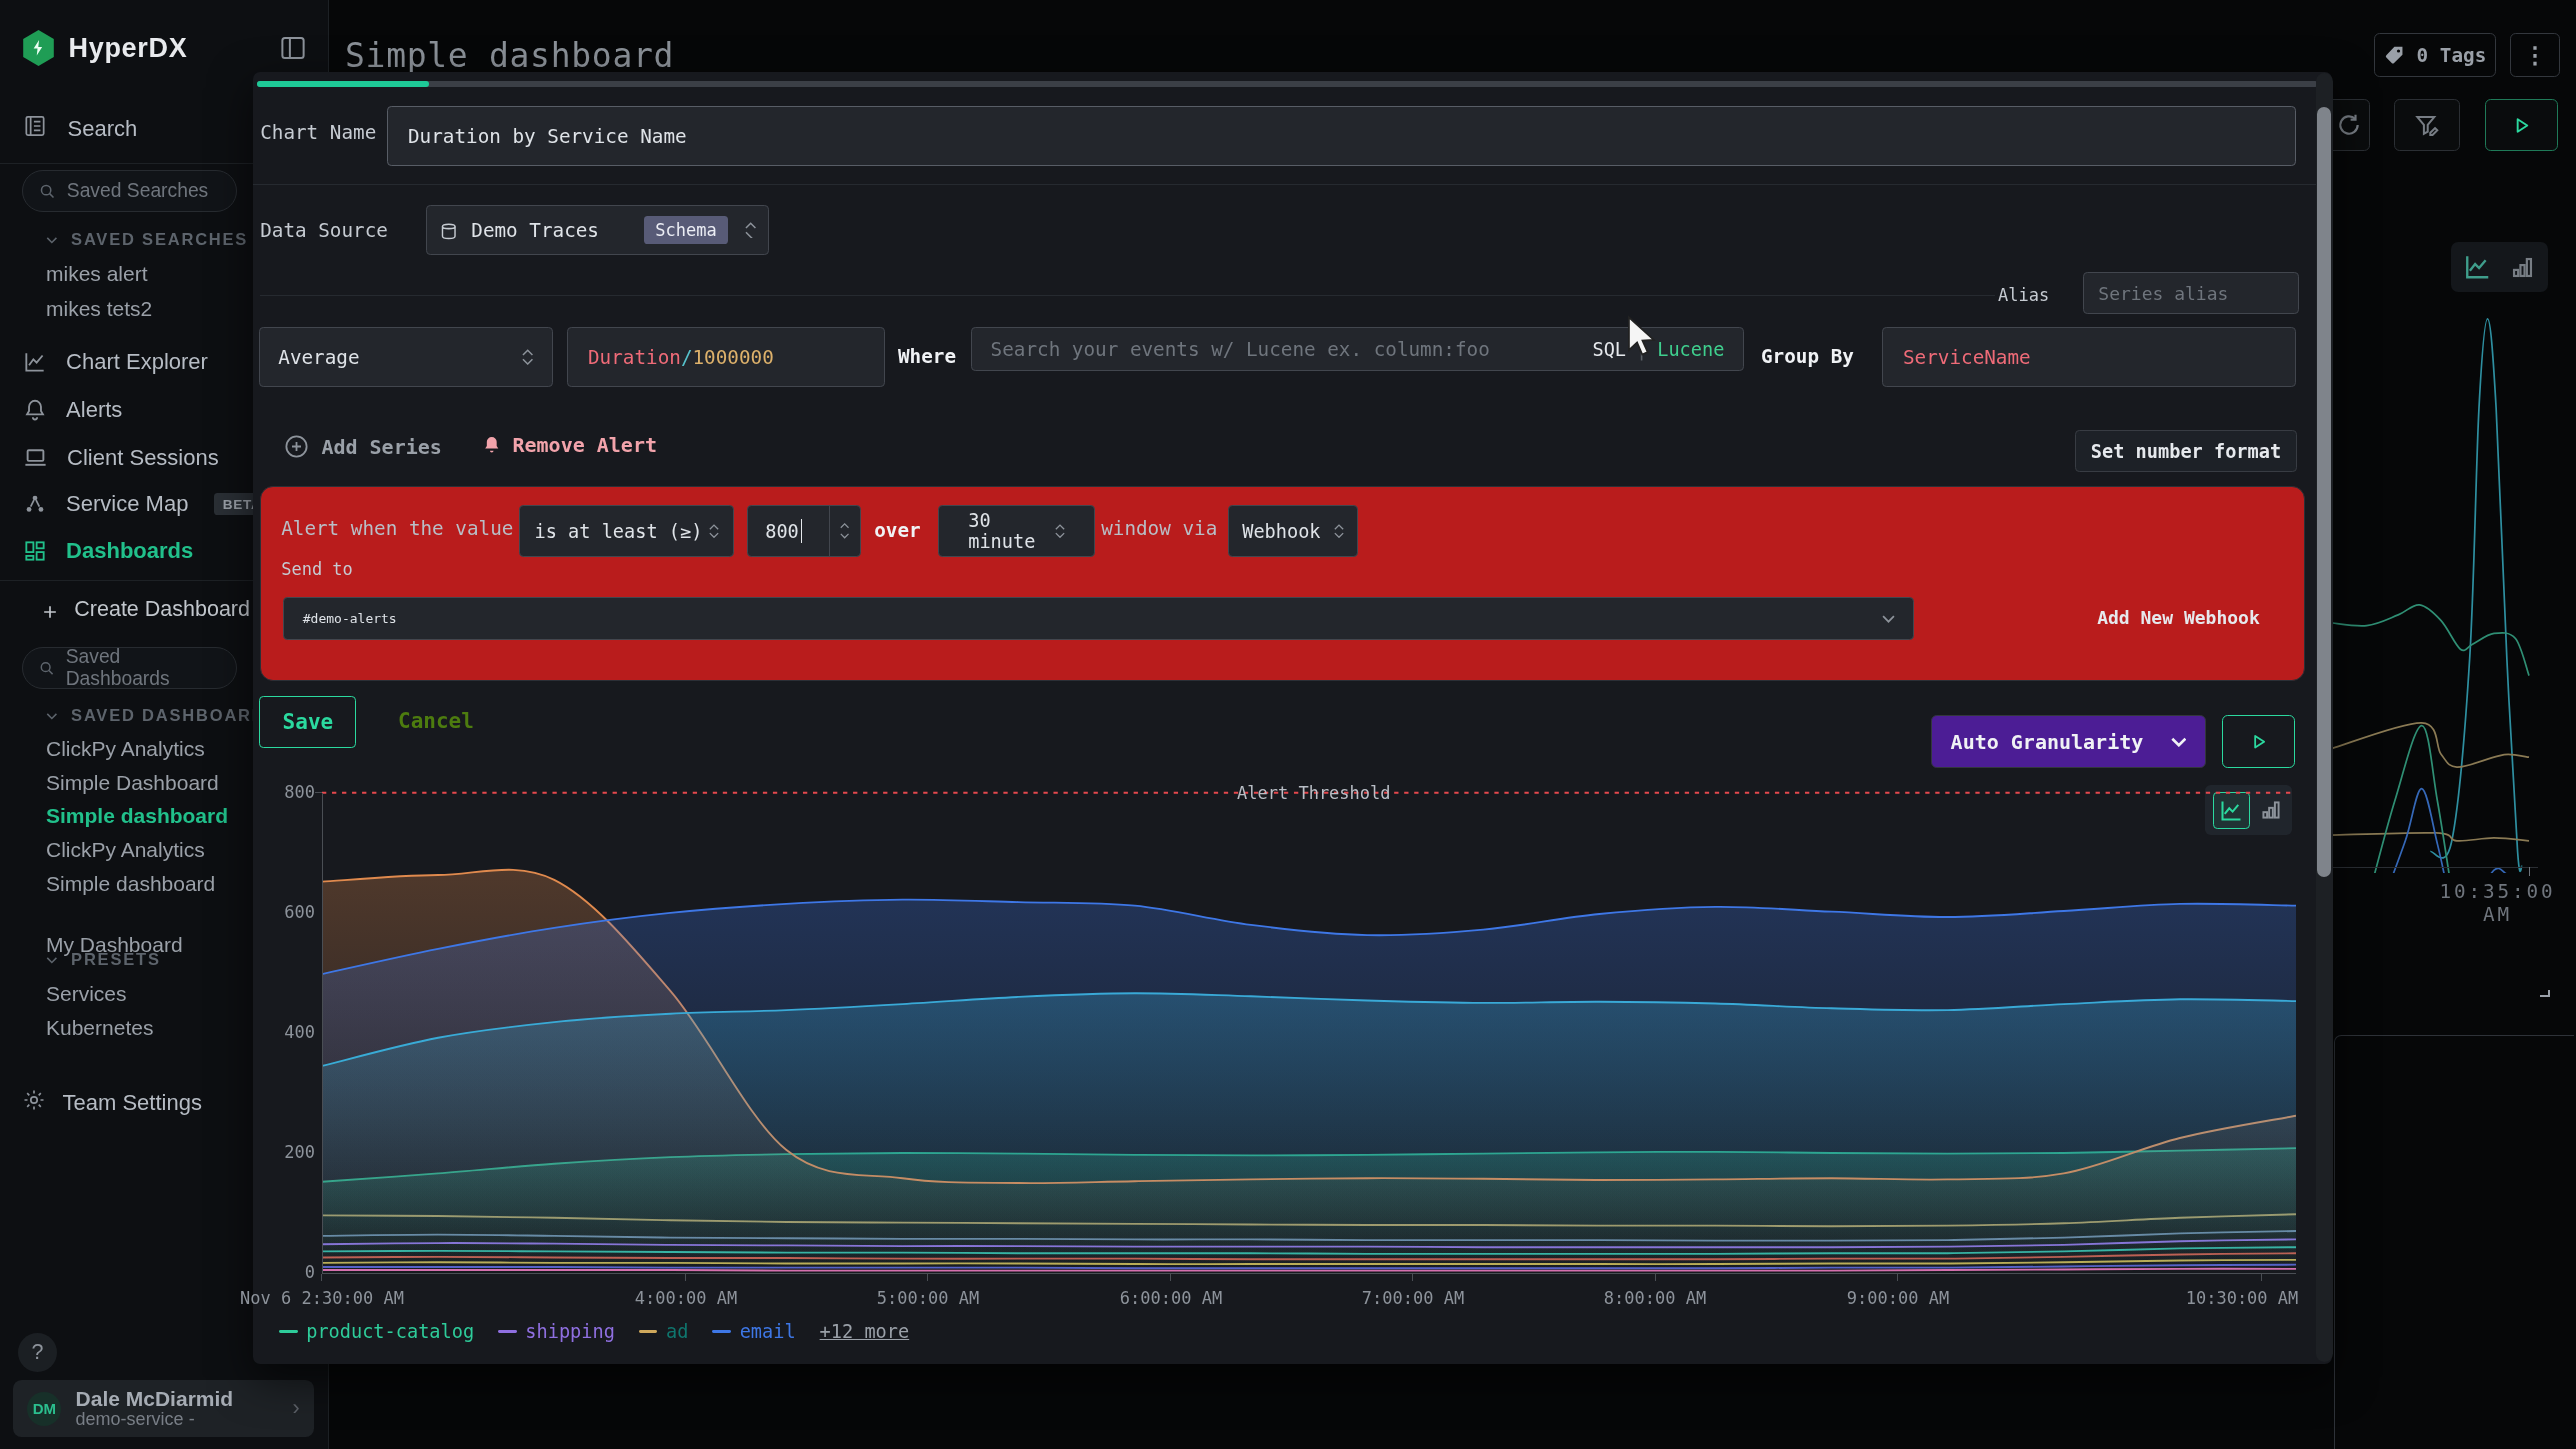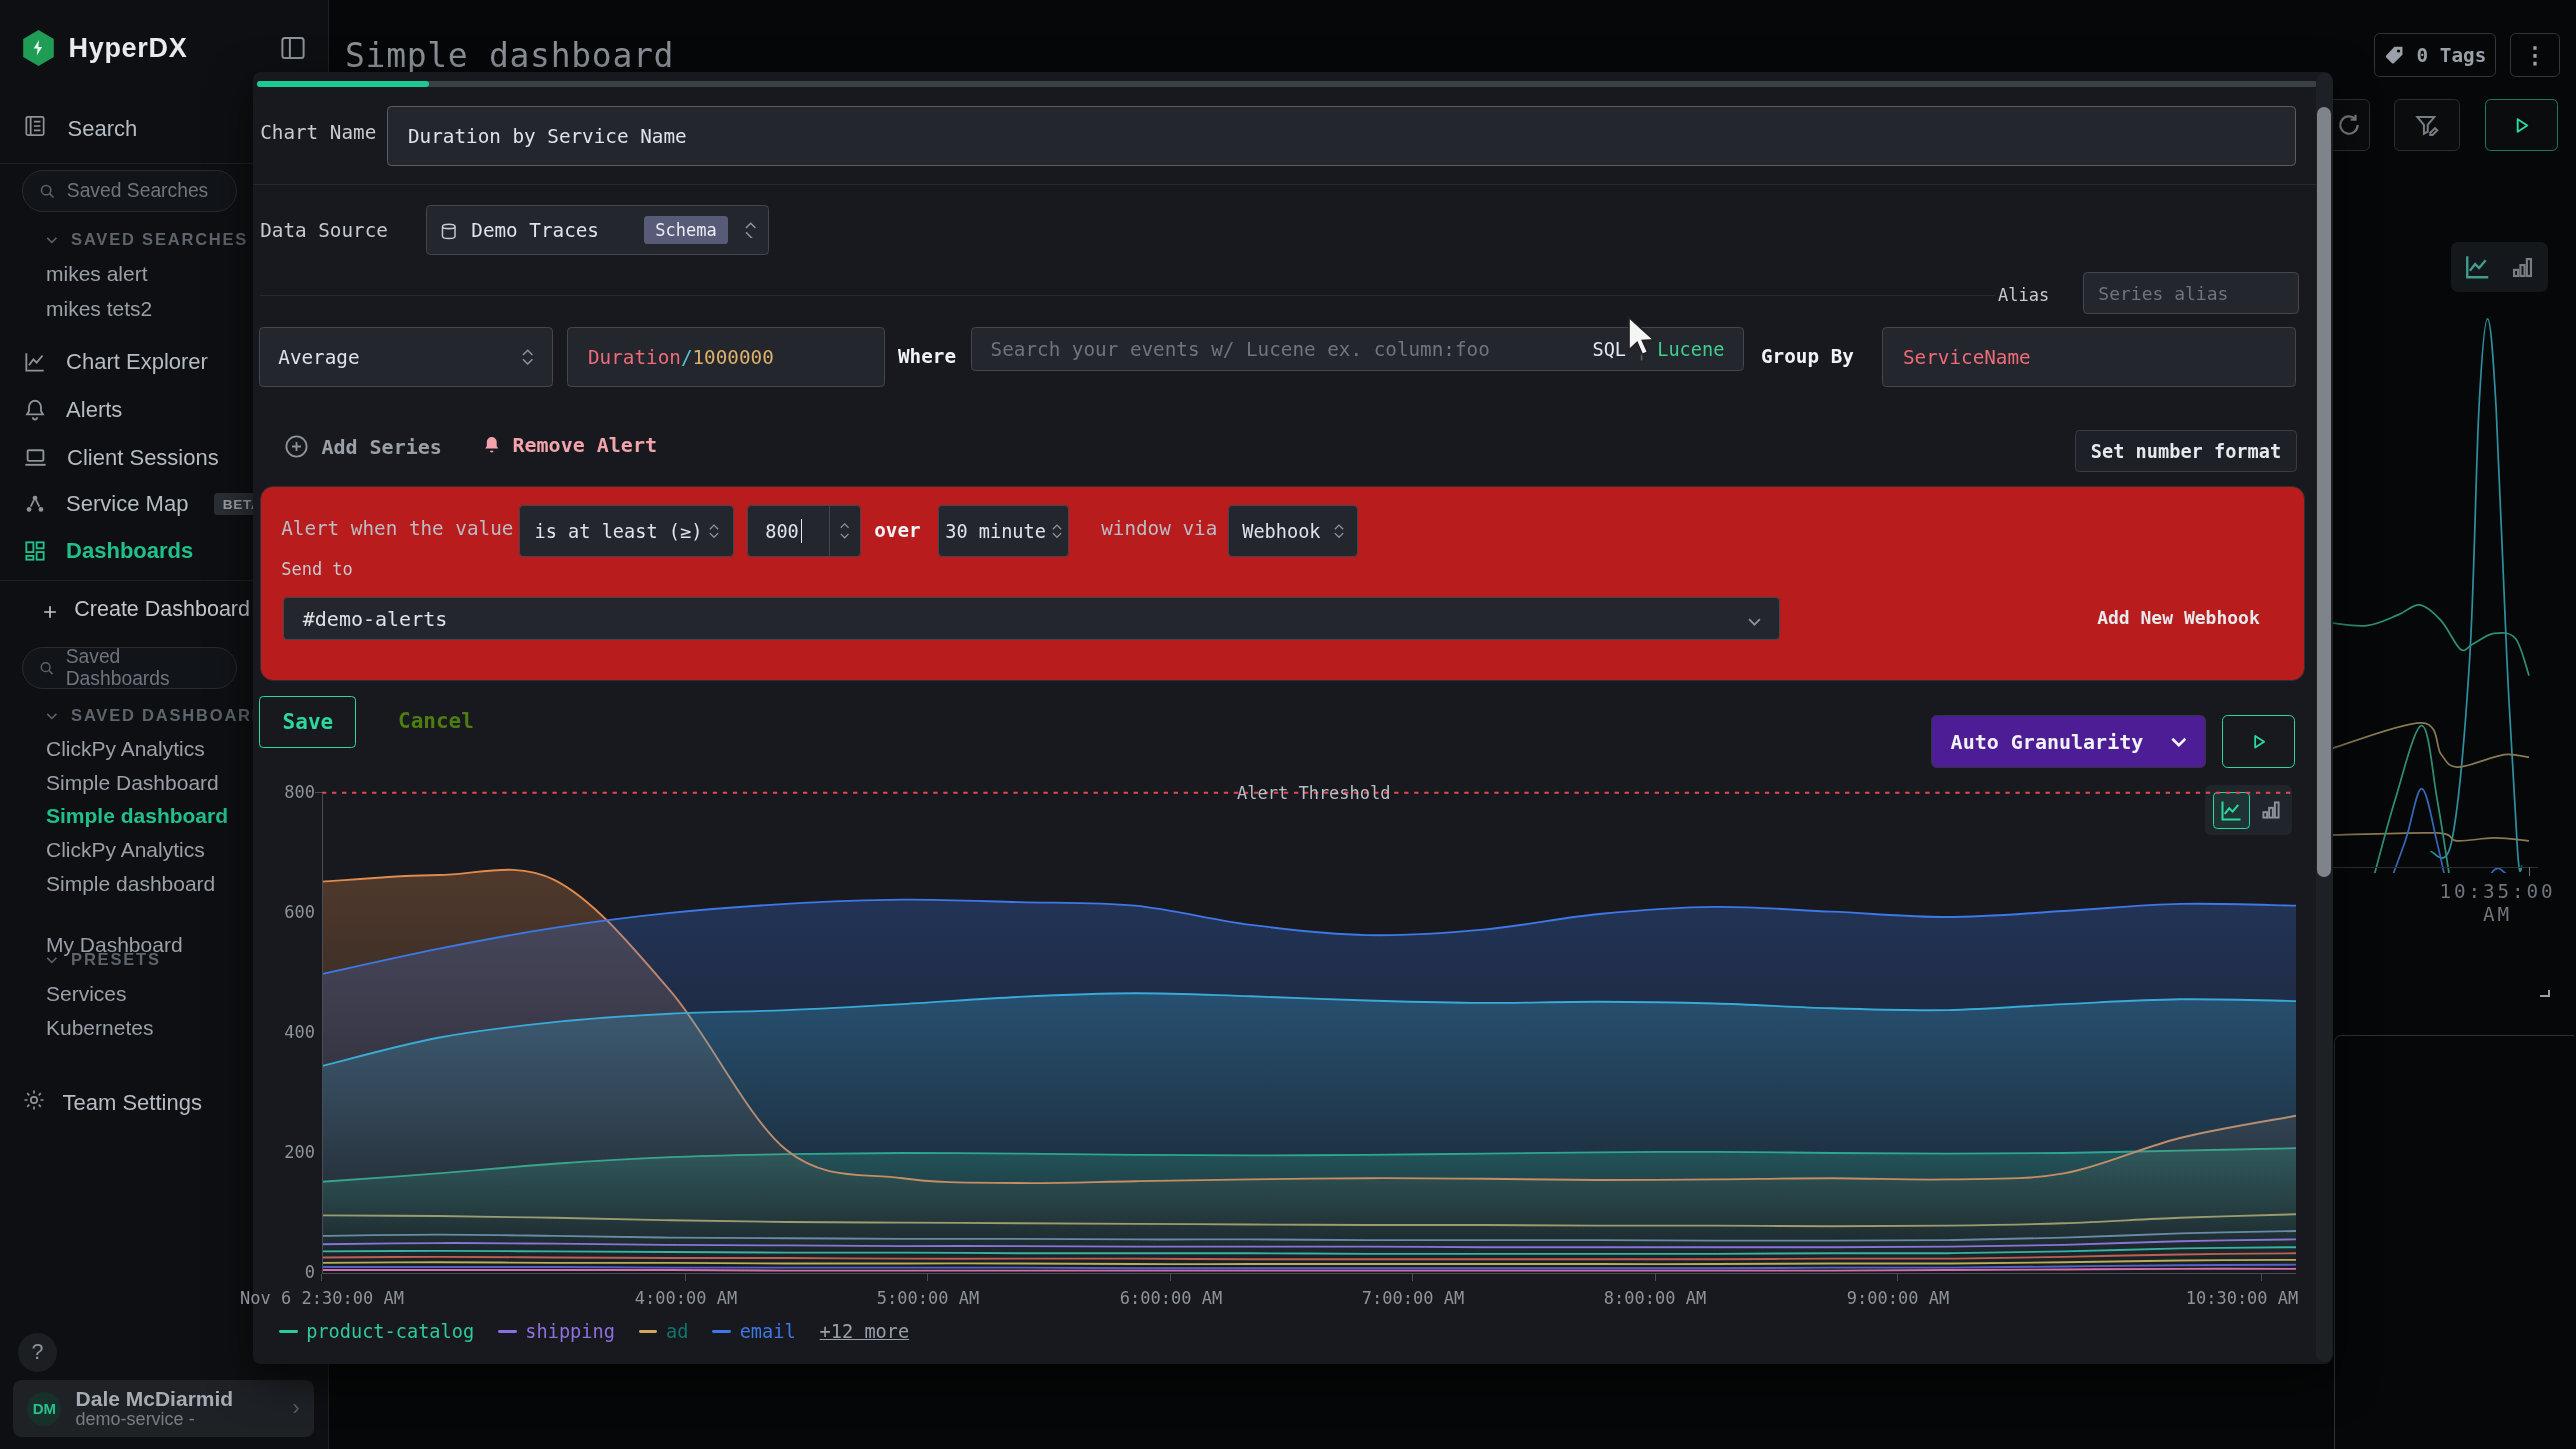--- a/index.html
+++ b/index.html
@@ -435,21 +435,21 @@
               <path d="M1 6l5-5 5 5"></path>
             </svg>
           <svg width="9.3" height="5.7" viewBox="0 0 12 7" fill="none" stroke="currentColor" stroke-width="1.6">
               <path d="M1 1l5 5 5-5"></path>
             </svg>
         </span>
       </div>
 
       <div class="abs bold-label" style="left:613px;top:31.5px">over</div>
 
-      <div class="abs field" style="left:677px;top:18px;width:131px;height:52px;padding:0 6px;font-size:18.6px">
+      <div class="abs field" style="left:677px;top:18px;width:157px;height:52px;padding:0 29px;font-size:18.6px">
         <span>30 minute</span>
         <span class="updown">
           <svg width="10" height="6.4" viewBox="0 0 12 7" fill="none" stroke="currentColor" stroke-width="1.6">
               <path d="M1 6l5-5 5 5"></path>
             </svg>
           <svg width="10" height="6.4" viewBox="0 0 12 7" fill="none" stroke="currentColor" stroke-width="1.6">
               <path d="M1 1l5 5 5-5"></path>
             </svg>
         </span>
       </div>
@@ -462,21 +462,21 @@
           <svg width="10" height="6.4" viewBox="0 0 12 7" fill="none" stroke="currentColor" stroke-width="1.6">
               <path d="M1 6l5-5 5 5"></path>
             </svg>
           <svg width="10" height="6.4" viewBox="0 0 12 7" fill="none" stroke="currentColor" stroke-width="1.6">
               <path d="M1 1l5 5 5-5"></path>
             </svg>
         </span>
       </div>
 
       <div class="abs f-label-sm" style="left:20px;top:72px">Send to</div>
-      <div class="abs field" style="left:22px;top:110px;width:1497px;height:43px;padding:0 18.6px;font-size:20px">
+      <div class="abs field" style="left:22px;top:110px;width:1631px;height:43px;padding:0 18.6px;font-size:13px">
         <span>#demo-alerts</span>
         <span class="chev-d" style="margin-left:auto">
           <svg width="13" height="7.9" viewBox="0 0 12 7" fill="none" stroke="currentColor" stroke-width="1.6">
               <path d="M1 1l5 5 5-5"></path>
             </svg>
         </span>
       </div>
       <div class="abs" style="left:1836px;top:120px;color:#e6e9ed;font-weight:bold;font-size:18px"><span>Add New Webhook</span></div>
     </div>
 

